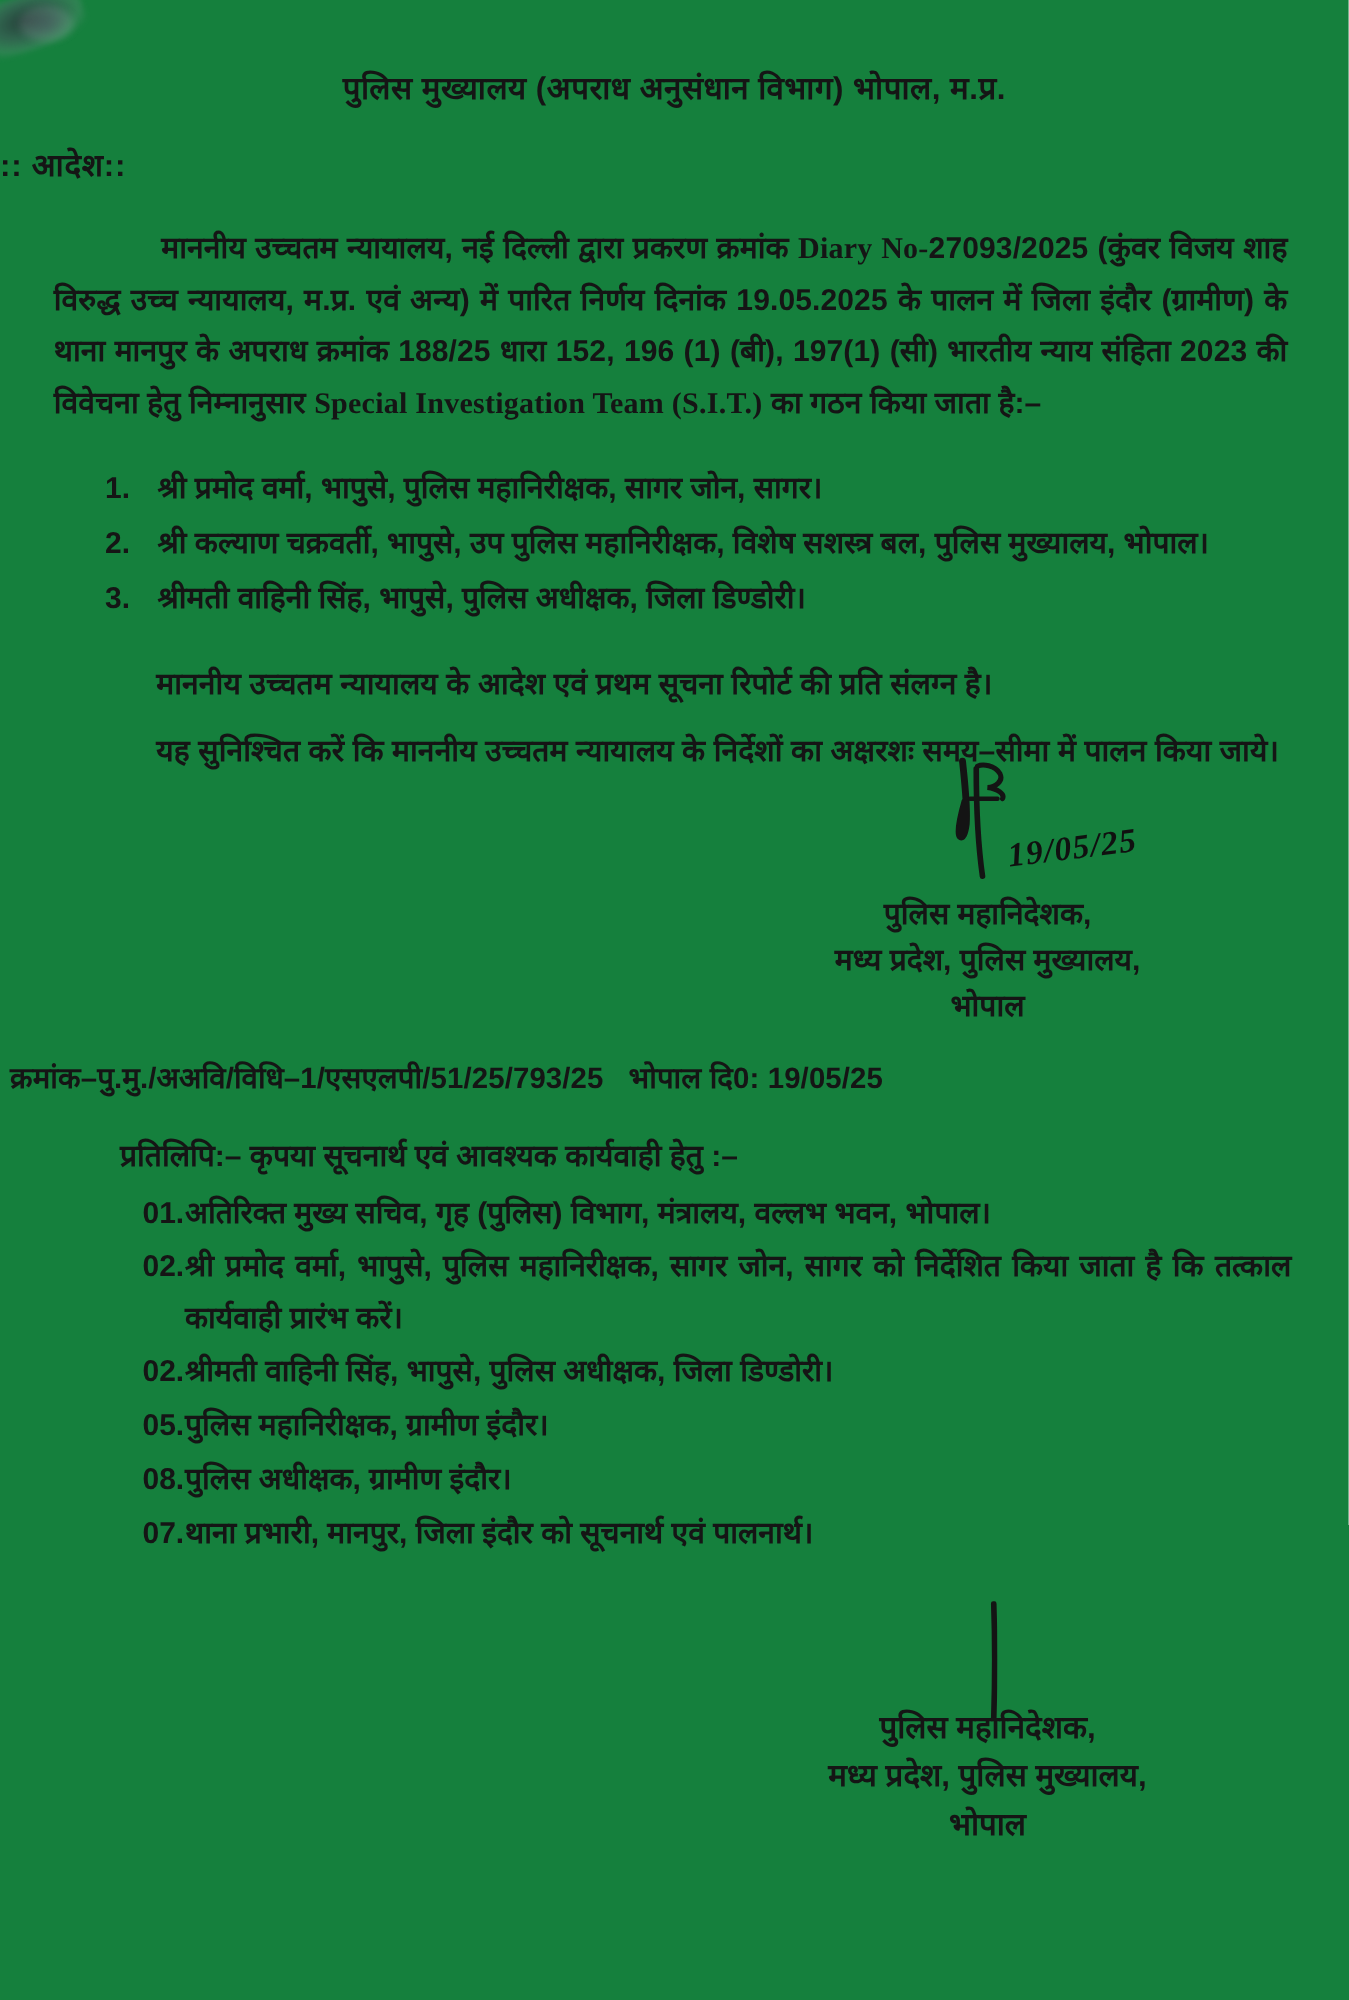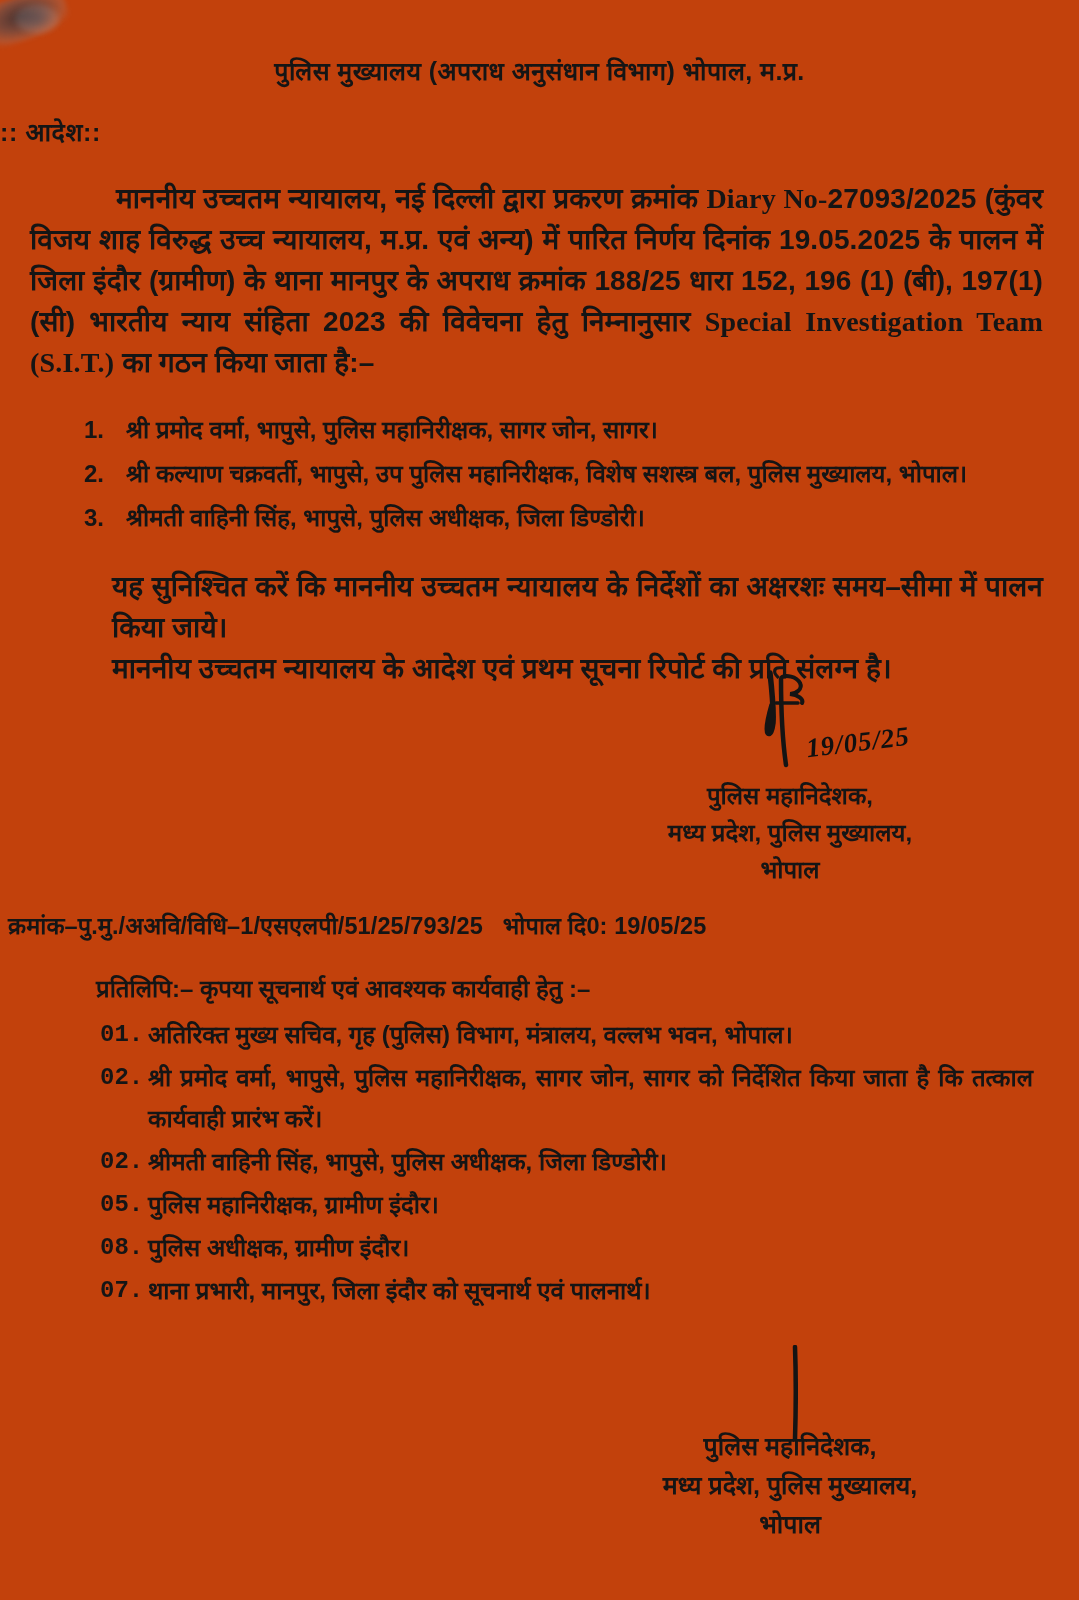--- a/index.html
+++ b/index.html
@@ -4,21 +4,21 @@
 <style>
   html, body {
     margin: 0;
     padding: 0;
     background: #ffffff;
   }
   #page {
     position: relative;
     width: 1079px;
     height: 1600px;
-    background: #c2410c;
+    background: #15803d;
     overflow: hidden;
     font-family: "Liberation Sans", "DejaVu Sans", sans-serif;
     color: #151515;
   }
 
   
   .smudge {
     position: absolute;
     left: -10px;
     top: -6px;
@@ -64,22 +64,22 @@
     font-size: 25px;
     padding-top: 28px;
     letter-spacing: 0.6px;
   }
 
   
   .body-block {
     margin: 30px 36px 0 30px;
   }
   p.just {
-    margin: 0;
-    font-size: 28px;
+    margin: 13px;
+    font-size: 24px;
     line-height: 41px;
     text-align: justify;
     text-align-last: left;
     letter-spacing: 0.1px;
     font-weight: 600;
   }
   p.indent { text-indent: 86px; }
   .serif {
     font-family: "Liberation Serif", "DejaVu Serif", serif;
     font-weight: 700;
@@ -179,24 +179,23 @@
   ol.copies > li {
     position: relative;
     padding-left: 52px;
     margin-bottom: 2px;
     line-height: 41px;
     text-align: justify;
     text-align-last: left;
   }
   ol.copies > li .num {
     position: absolute;
-    left: 4px; top: 0;
+    left: 18px; top: 0;
     width: 46px;
     text-align: left;
-    font-family: Liberation Mono, monospace;
   }
 
   
   .sig-wrap-2 {
     position: relative;
     margin-top: 28px;
     height: 220px;
   }
   .sign-stroke {
     position: absolute;
@@ -242,22 +241,22 @@
         <span class="num">2.</span>
         <span>श्री कल्याण चक्रवर्ती, भापुसे, उप पुलिस महानिरीक्षक, विशेष सशस्त्र बल, पुलिस मुख्यालय, भोपाल।</span>
       </li>
       <li>
         <span class="num">3.</span>
         <span>श्रीमती वाहिनी सिंह, भापुसे, पुलिस अधीक्षक, जिला डिण्डोरी।</span>
       </li>
     </ol>
 
     <div class="para-after">
+      <p class="just">माननीय उच्चतम न्यायालय के आदेश एवं प्रथम सूचना रिपोर्ट की प्रति संलग्न है।</p>
       <p class="just para2">यह सुनिश्चित करें कि माननीय उच्चतम न्यायालय के निर्देशों का अक्षरशः समय–सीमा में पालन किया जाये।</p>
-      <p class="just">माननीय उच्चतम न्यायालय के आदेश एवं प्रथम सूचना रिपोर्ट की प्रति संलग्न है।</p>
     </div>
 
     <div class="sig-wrap-1">
       <svg class="sign-glyph" viewBox="0 0 120 120">
         <path d="M22 12 C24 30, 26 48, 25 62 C24 70, 22 74, 20 72 C18 70, 20 58, 24 44" stroke="#141414" stroke-width="5.5" fill="none" stroke-linecap="round"></path>
         <path d="M34 16 C38 14, 48 15, 52 22 C55 28, 48 33, 42 33 C50 34, 56 38, 54 42" stroke="#141414" stroke-width="4" fill="none" stroke-linecap="round"></path>
         <path d="M33 18 C33 46, 34 76, 38 104" stroke="#141414" stroke-width="4.5" fill="none" stroke-linecap="round"></path>
         <path d="M28 42 L50 42" stroke="#141414" stroke-width="3.5" stroke-linecap="round"></path>
       </svg>
       <div class="hand-date">19/05/25</div>

